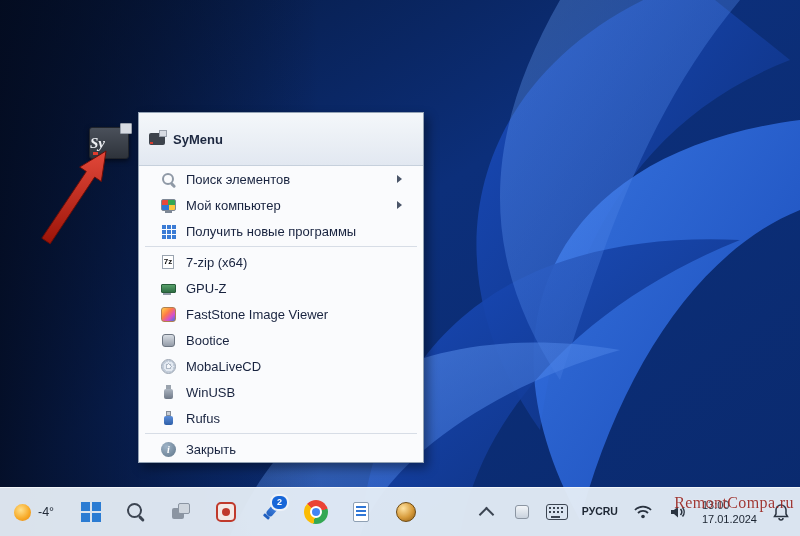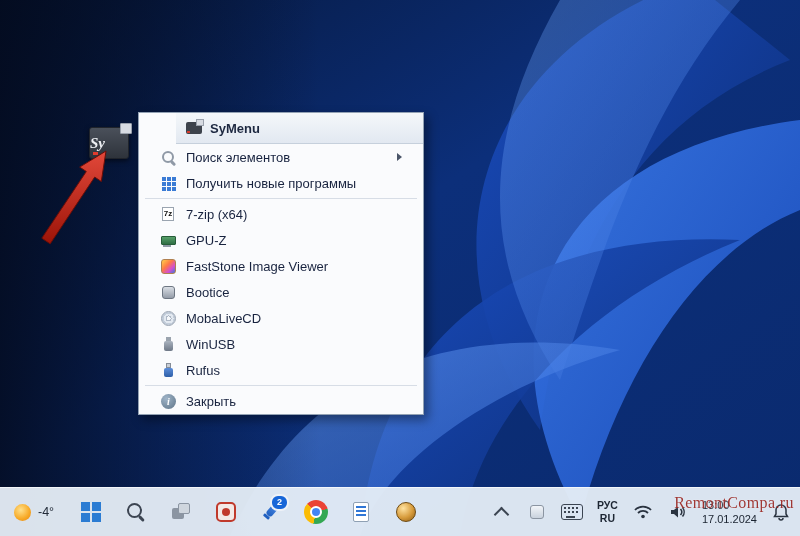--- a/index.html
+++ b/index.html
@@ -17,23 +17,23 @@
   .drive::before{content:"";position:absolute;right:-4px;top:-5px;width:10px;height:9px;
     background:#d7dbe2;border:1px solid #9aa1ac;border-radius:1px;}
   .drive::after{content:"";position:absolute;left:3px;bottom:3px;width:5px;height:3px;background:#e23c2e;}
 
   .arrow-svg{position:absolute;left:26px;top:146px;z-index:6;}
 
   
   .menu{position:absolute;left:138px;top:112px;width:284px;background:#fafbfd;
     border:1px solid #93a2b4;box-shadow:4px 5px 10px rgba(0,0,0,.4);z-index:10;
     font-size:13px;color:#18233f;}
-  .menu-header{height:30px;display:flex;align-items:center;gap:8px;padding:0 10px;
+  .menu-header{height:30px;display:flex;align-items:center;gap:8px;padding:11px 10px;
     background:linear-gradient(#f4f7fa,#e2e8f1);border-bottom:1px solid #c6d0dc;
-    font-weight:bold;color:#1d2840;margin-left:37px;}
+    font-weight:bold;color:#1d2840;}
   .hdr-ic{width:16px;height:12px;background:#3d434c;border-radius:2px;position:relative;flex:0 0 16px;}
   .hdr-ic::before{content:"";position:absolute;right:-2px;top:-3px;width:6px;height:5px;
     background:#d7dbe2;border:1px solid #9aa1ac;}
   .hdr-ic::after{content:"";position:absolute;left:1px;bottom:1px;width:3px;height:2px;background:#d43b2e;}
   .mi{height:26px;display:flex;align-items:center;gap:9px;padding:0 21px;}
   .lbl{white-space:nowrap;}
   .msep{height:1px;background:#d7dde6;margin:2px 6px;}
   .subarrow{margin-left:auto;width:0;height:0;border-left:5px solid #4a5568;
     border-top:4px solid transparent;border-bottom:4px solid transparent;}
 
@@ -126,21 +126,21 @@
     box-sizing:border-box;}
   .chev{width:9px;height:9px;border-top:2px solid #3c4552;border-right:2px solid #3c4552;
     transform:rotate(-45deg);margin-top:4px;display:block;}
   .tbi-tray{width:18px;height:18px;position:relative;display:block;}
   .tbi-tray::before{content:"";position:absolute;inset:2px;
     background:linear-gradient(#f2f5f9,#c9d2dd);border:1px solid #8b95a2;border-radius:3px;}
   .kbd{width:20px;height:14px;border:1.5px solid #3c4552;border-radius:3px;position:relative;display:block;}
   .kbd::before{content:"";position:absolute;left:2px;top:2px;width:2px;height:2px;background:#3c4552;
     box-shadow:4px 0 #3c4552,8px 0 #3c4552,12px 0 #3c4552,0 4px #3c4552,4px 4px #3c4552,8px 4px #3c4552,12px 4px #3c4552;}
   .kbd::after{content:"";position:absolute;left:4px;bottom:1px;width:9px;height:2px;background:#3c4552;}
-  .lang{display:flex;flex-direction:column;align-items:center;font-size:10.5px;line-height:1.25;
+  .lang{display:flex;flex-direction:row;align-items:center;font-size:10.5px;line-height:1.25;
     color:#1d2633;font-weight:bold;padding:0 3px;}
   .clock{display:flex;flex-direction:column;font-size:11px;line-height:1.3;
     color:#1a2330;padding:0 2px;}
   .watermark{position:absolute;right:6px;bottom:24px;font:16px "Liberation Serif",serif;
     color:rgba(148,26,22,.88);letter-spacing:.4px;text-shadow:0 0 2px rgba(255,255,255,.55);
     z-index:60;pointer-events:none;}
 </style>
 </head>
 <body>
 
@@ -198,20 +198,25 @@
       <span class="hdr-ic"></span>
       <span>SyMenu</span>
     </div>
 
     <div class="mi">
       <span class="ic ic-search"></span>
       <span class="lbl">Поиск элементов</span>
       <span class="subarrow"></span>
     </div>
     <div class="mi">
+      <span class="ic ic-computer"></span>
+      <span class="lbl">Мой компьютер</span>
+      <span class="subarrow"></span>
+    </div>
+    <div class="mi">
       <span class="ic ic-grid"></span>
       <span class="lbl">Получить новые программы</span>
     </div>
 
     <div class="msep"></div>
 
     <div class="mi">
       <span class="ic ic-7zip"></span>
       <span class="lbl">7-zip (x64)</span>
     </div>

